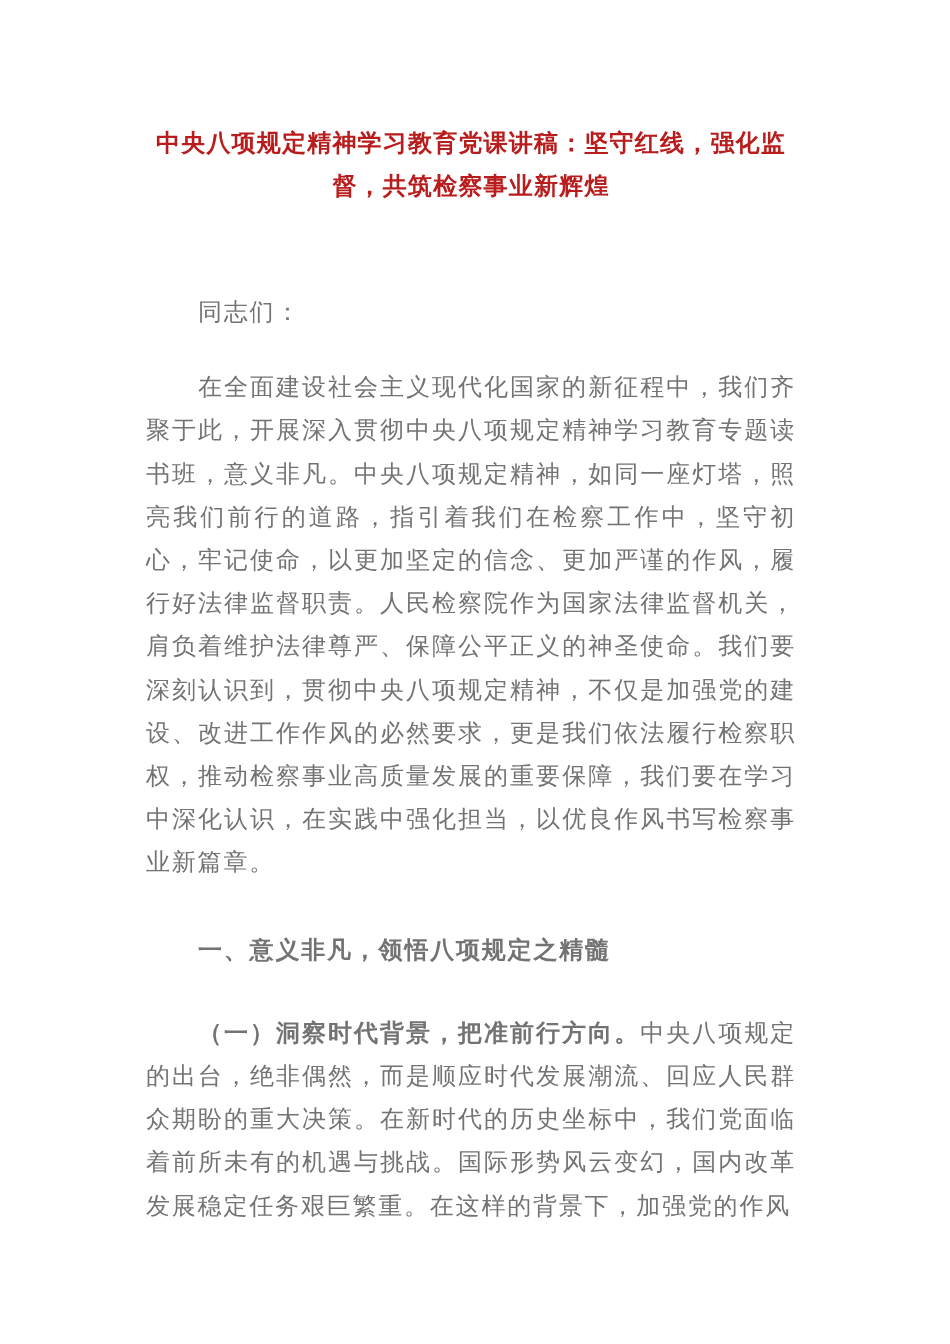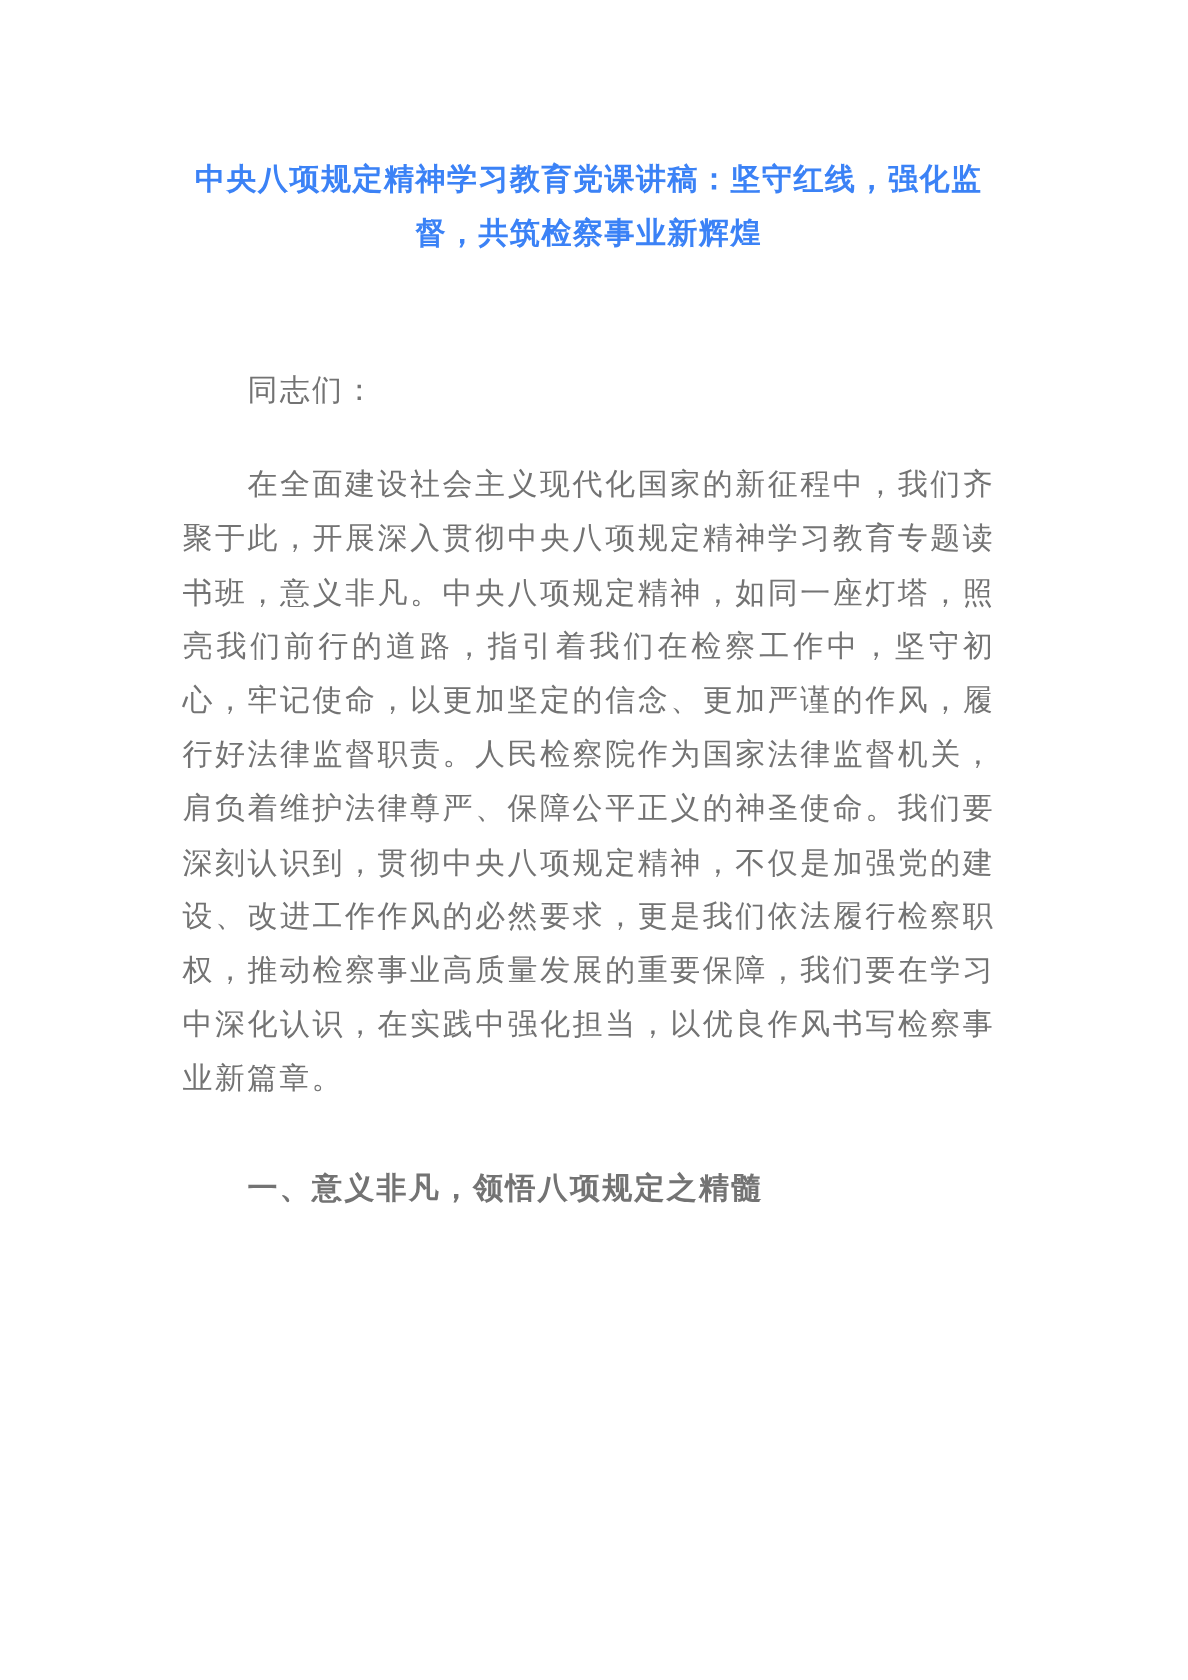--- a/index.html
+++ b/index.html
@@ -1,21 +1,21 @@
 <!DOCTYPE html>
 <html><head>
 <meta charset="utf-8">
 <style>
   html, body { margin: 0; padding: 0; background: #ffffff; }
   body { width: 950px; height: 1344px; position: relative; overflow: hidden; color: #111; }
   .page { position: absolute; left: 146px; top: 122px; width: 650px; }
   .title {
     font-family: "DejaVu Sans", sans-serif; font-weight: bold;
     font-size: 24px; line-height: 43px; letter-spacing: 1.2px;
-    text-align: center; margin: 0; color: #3b82f6;
+    text-align: center; margin: 0; color: #b91c1c;
   }
   .p {
     font-family: "DejaVu Serif", serif; font-size: 24px; line-height: 43.2px;
     letter-spacing: 1.8px; text-align: justify; margin: 0; color: #737373;
   }
   .indent { text-indent: 52px; }
   .salutation { margin-top: 83px; }
   .intro { margin-top: 32px; }
   .h1 { font-family: "DejaVu Sans", sans-serif; font-weight: bold; margin-top: 44px; }
   .sec { margin-top: 40px; }
@@ -26,13 +26,14 @@
 
 <div class="page">
   <h1 class="title">中央八项规定精神学习教育党课讲稿：坚守红线，强化监督，共筑检察事业新辉煌</h1>
 
   <p class="p indent salutation">同志们：</p>
 
   <p class="p indent intro">在全面建设社会主义现代化国家的新征程中，我们齐聚于此，开展深入贯彻中央八项规定精神学习教育专题读书班，意义非凡。中央八项规定精神，如同一座灯塔，照亮我们前行的道路，指引着我们在检察工作中，坚守初心，牢记使命，以更加坚定的信念、更加严谨的作风，履行好法律监督职责。人民检察院作为国家法律监督机关，肩负着维护法律尊严、保障公平正义的神圣使命。我们要深刻认识到，贯彻中央八项规定精神，不仅是加强党的建设、改进工作作风的必然要求，更是我们依法履行检察职权，推动检察事业高质量发展的重要保障，我们要在学习中深化认识，在实践中强化担当，以优良作风书写检察事业新篇章。</p>
 
   <p class="p indent h1">一、意义非凡，领悟八项规定之精髓</p>
 
+  <p class="p indent sec"><span class="bold">（一）洞察时代背景，把准前行方向。</span><span>中央八项规定的出台，绝非偶然，而是顺应时代发展潮流、回应人民群众期盼的重大决策。在新时代的历史坐标中，我们党面临着前所未有的机遇与挑战。国际形势风云变幻，国内改革发展稳定任务艰巨繁重。在这样的背景下，加强党的作风</span></p>
 </div>
 
 </body></html>

